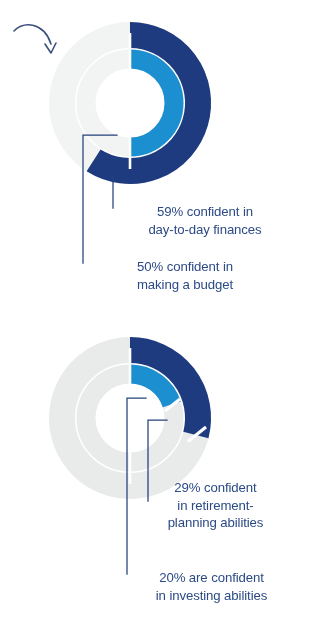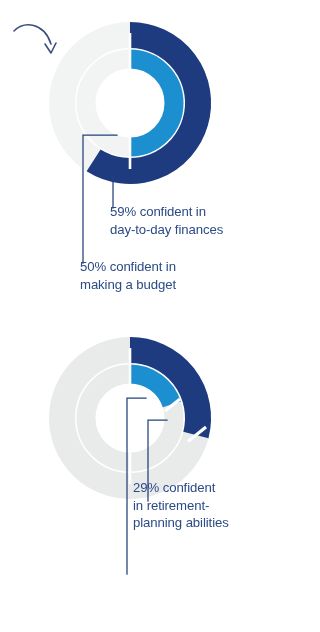--- a/index.html
+++ b/index.html
@@ -32,20 +32,21 @@
   }
   .callout {
     position: absolute;
     color: #2b4a86;
     font-family: "Liberation Sans", sans-serif;
     font-size: 13.2px;
     line-height: 17.5px;
     font-weight: 400;
     letter-spacing: -0.1px;
     white-space: pre-line;
+    text-align: center;
   }
   #callout-59 { left: 110px; top: 203px; width: 190px; }
   #callout-50 { left: 80px;  top: 258px; width: 210px; }
   #callout-29 { left: 133px; top: 479px; width: 165px; }
   #callout-20 { left: 119px; top: 569px; width: 185px; }
 </style>
 </head>
 <body>
 
 <div id="infographic">
@@ -106,14 +107,16 @@
   <div class="callout" id="callout-59">59% confident in
 day-to-day finances</div>
 
   <div class="callout" id="callout-50">50% confident in
 making a budget</div>
 
   <div class="callout" id="callout-29">29% confident
 in retirement-
 planning abilities</div>
 
+  <div class="callout" id="callout-20">20% are confident
+in investing abilities</div>
 
 </div>
 
 </body></html>

